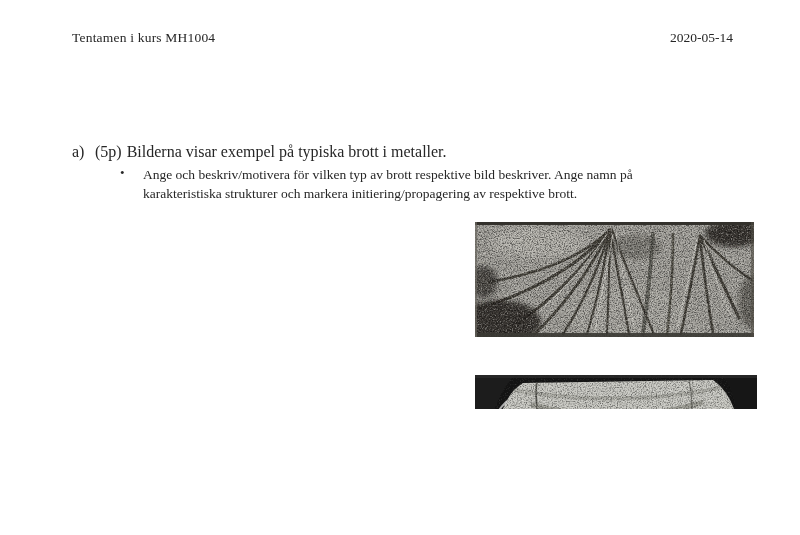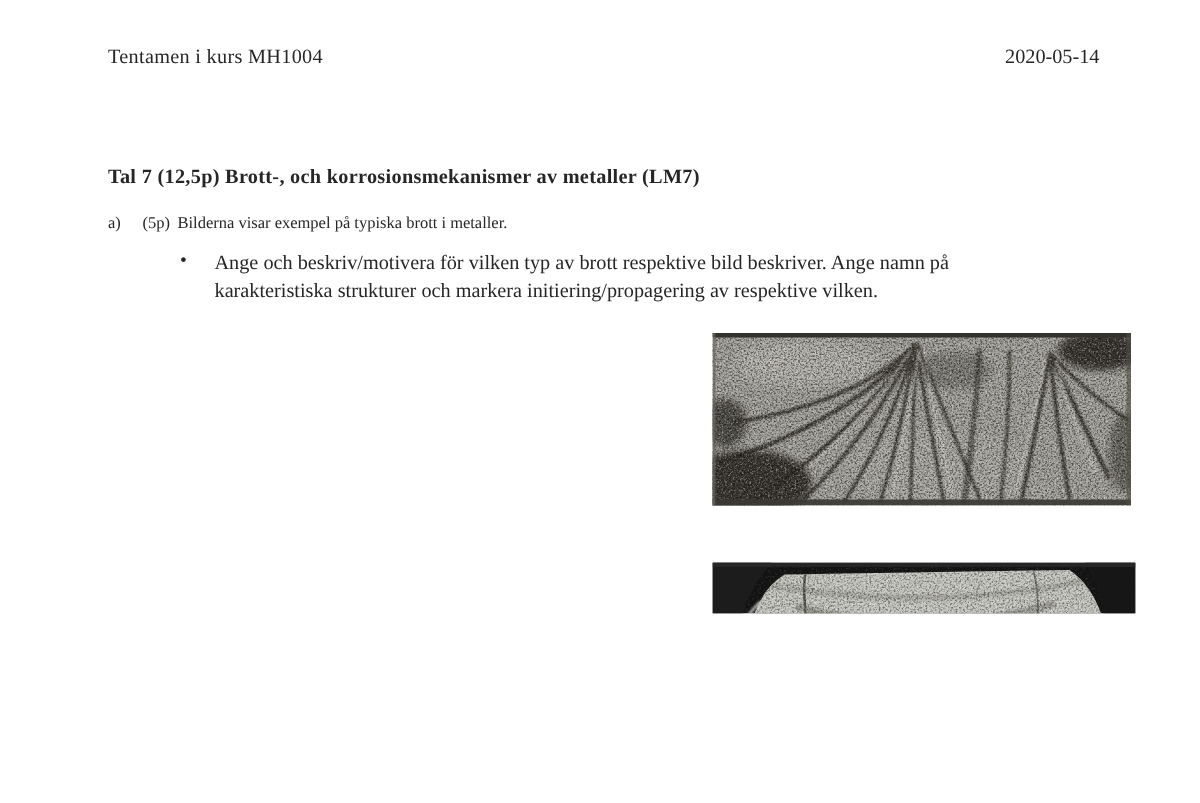--- a/index.html
+++ b/index.html
@@ -5,51 +5,50 @@
   html,body{margin:0;padding:0;background:#ffffff;}
   .page{
     position:relative;width:800px;height:409px;background:#ffffff;
     font-family:"Liberation Serif","DejaVu Serif",serif;color:#262626;
     overflow:hidden;
   }
   .hdr-left{position:absolute;left:72px;top:30px;font-size:13.5px;letter-spacing:.2px;}
   .hdr-right{position:absolute;right:67px;top:30px;font-size:13.5px;}
   .name-line{position:absolute;left:72px;top:87px;width:690px;font-size:13.5px;white-space:nowrap;overflow:hidden;}
   .q-heading{position:absolute;left:72px;top:110px;font-size:13.5px;font-weight:bold;letter-spacing:.2px;}
-  .part-a{position:absolute;left:72px;top:143px;font-size:11px;}
+  .part-a{position:absolute;left:72px;top:143px;font-size:16px;}
   .part-a .marker{display:inline-block;width:23px;}
   .part-a .points{margin-right:5px;}
   .bullet-row{position:absolute;left:120px;top:165px;font-size:13.5px;}
   .bullet-glyph{position:absolute;left:0;top:0;font-size:13px;}
   .bullet-text{margin-left:23px;line-height:19px;width:600px;}
   figure{margin:0;padding:0;position:absolute;}
   .fig1{left:475px;top:222px;width:279px;height:115px;}
   .fig2{left:475px;top:375px;width:282px;height:127px;}
   figure svg{display:block;width:100%;height:100%;}
 </style>
 </head>
 <body>
 
 <div class="page">
 
   <div class="hdr-left">Tentamen i kurs MH1004</div>
   <div class="hdr-right">2020-05-14</div>
 
 
-  <div class="q-heading">Tal 7 (12,5p) Brott-, och korrosionsmekanismer av metaller (LM7)</div>
 
   <div class="part-a">
     <span class="marker">a)</span><span class="points">(5p)</span><span>Bilderna visar exempel på typiska brott i metaller.</span>
   </div>
 
   <div class="bullet-row">
     <span class="bullet-glyph">•</span>
     <div class="bullet-text">
       <div>Ange och beskriv/motivera för vilken typ av brott respektive bild beskriver. Ange namn på</div>
-      <div>karakteristiska strukturer och markera initiering/propagering av respektive vilken.</div>
+      <div>karakteristiska strukturer och markera initiering/propagering av respektive brott.</div>
     </div>
   </div>
 
   <figure class="fig1">
     <svg viewBox="0 0 279 115" preserveAspectRatio="none">
       <defs>
         <filter id="f1-speckD" x="-5%" y="-5%" width="110%" height="110%">
           <feTurbulence type="fractalNoise" baseFrequency="0.85" numOctaves="2" seed="4" stitchTiles="stitch"></feTurbulence>
           <feColorMatrix type="matrix" values="0 0 0 0 0  0 0 0 0 0  0 0 0 0 0  1.9 1.9 1.9 0 -2.6"></feColorMatrix>
         </filter>

